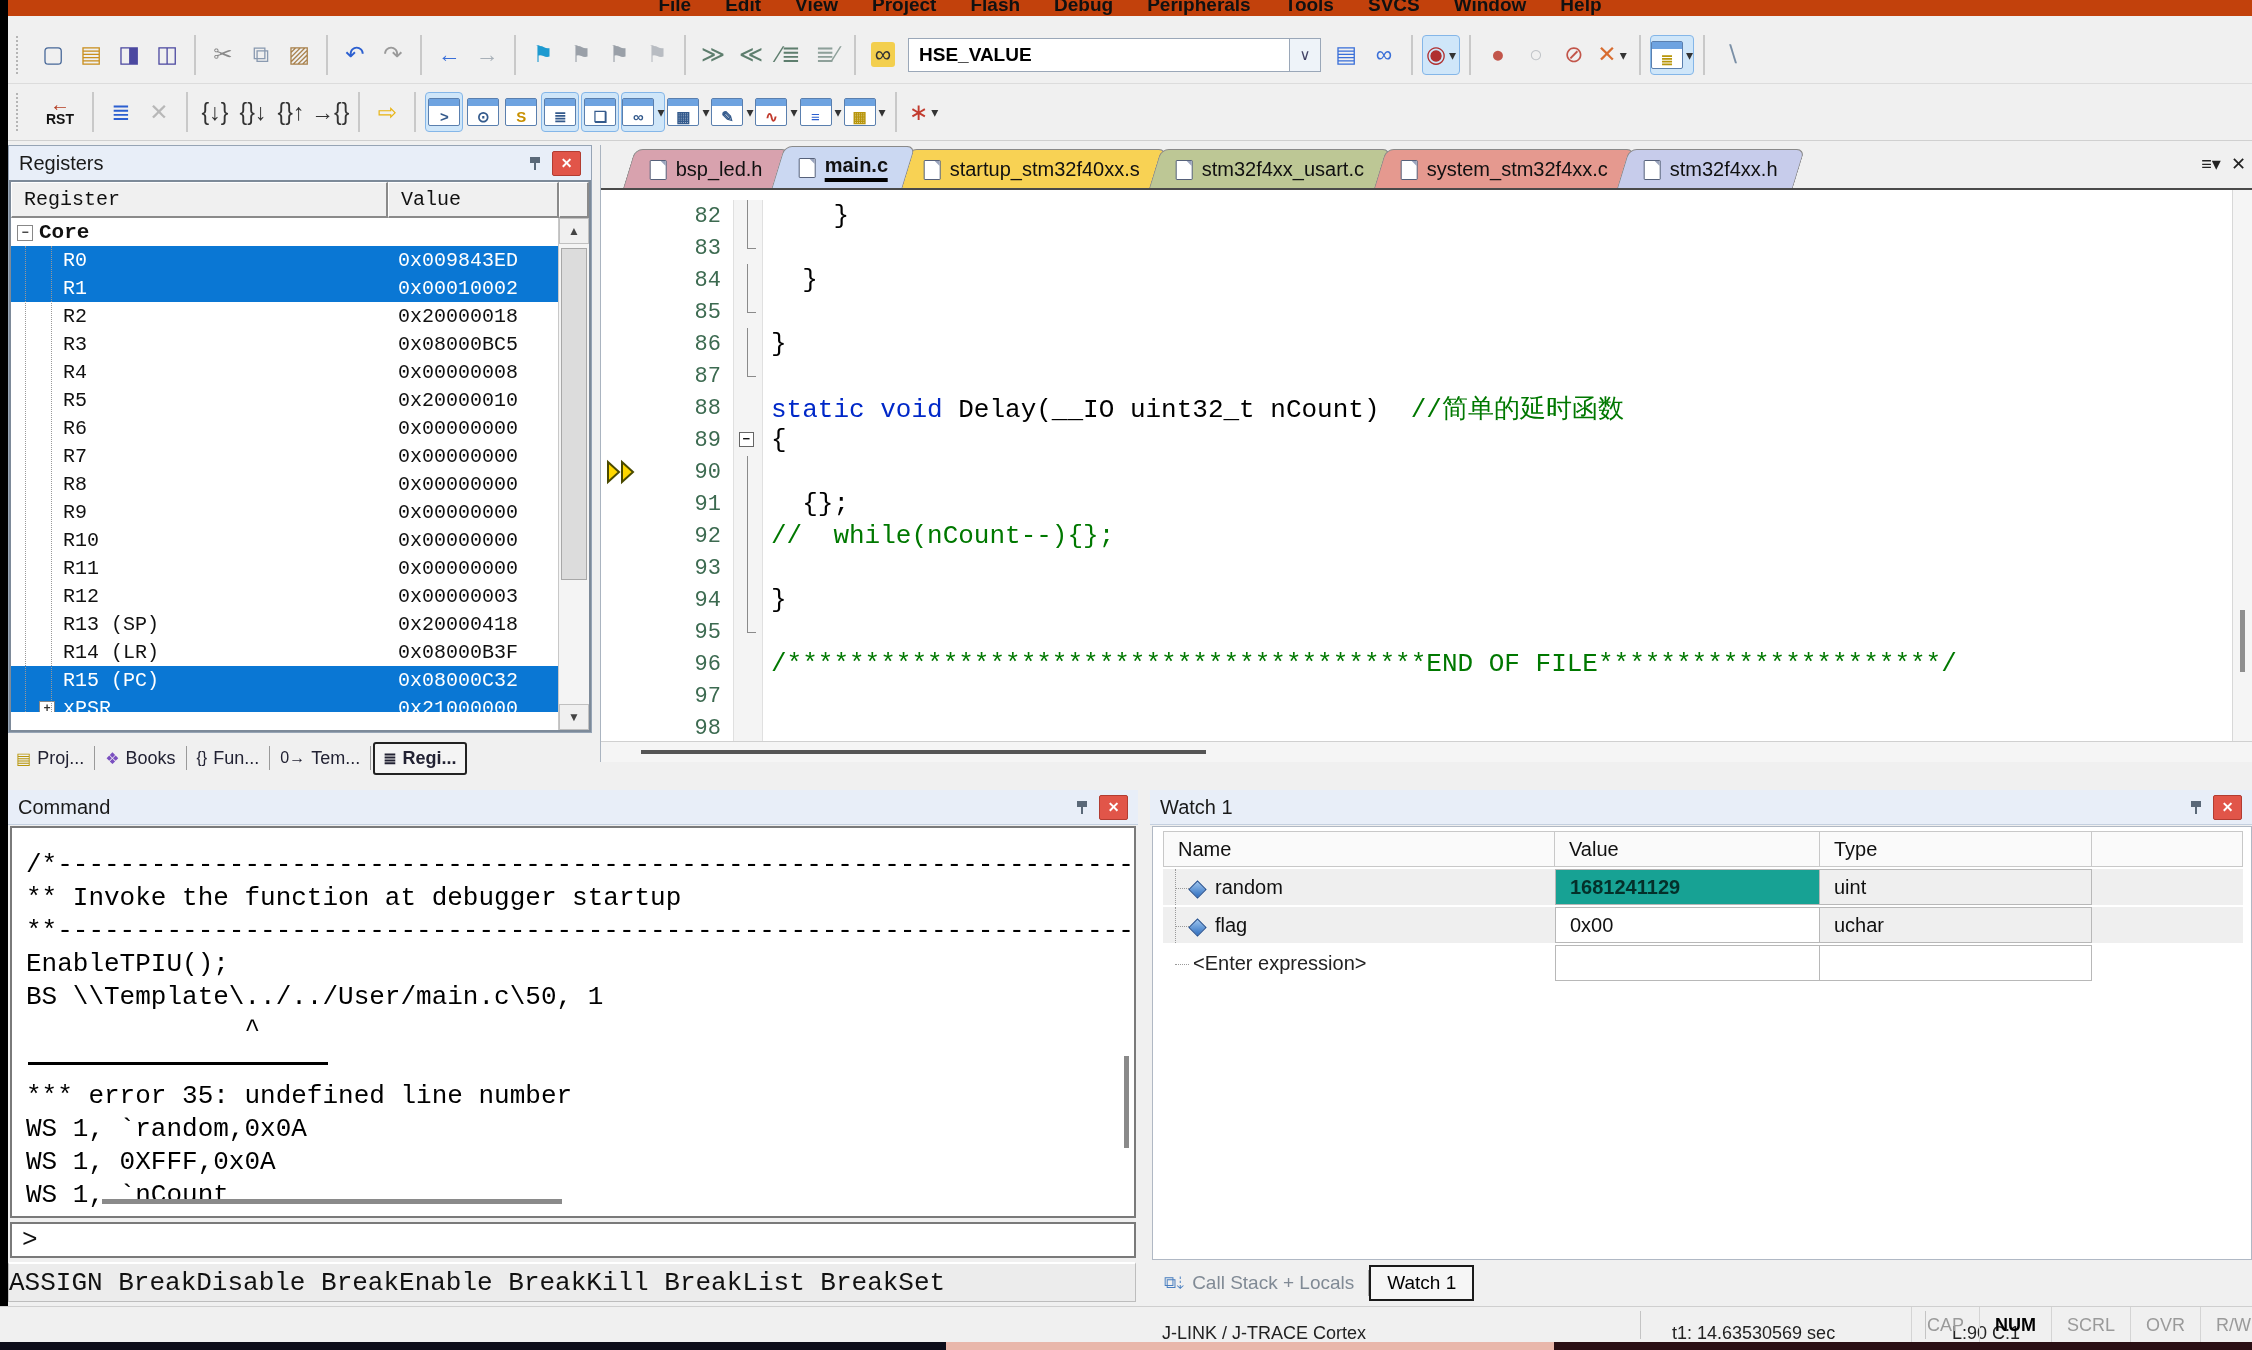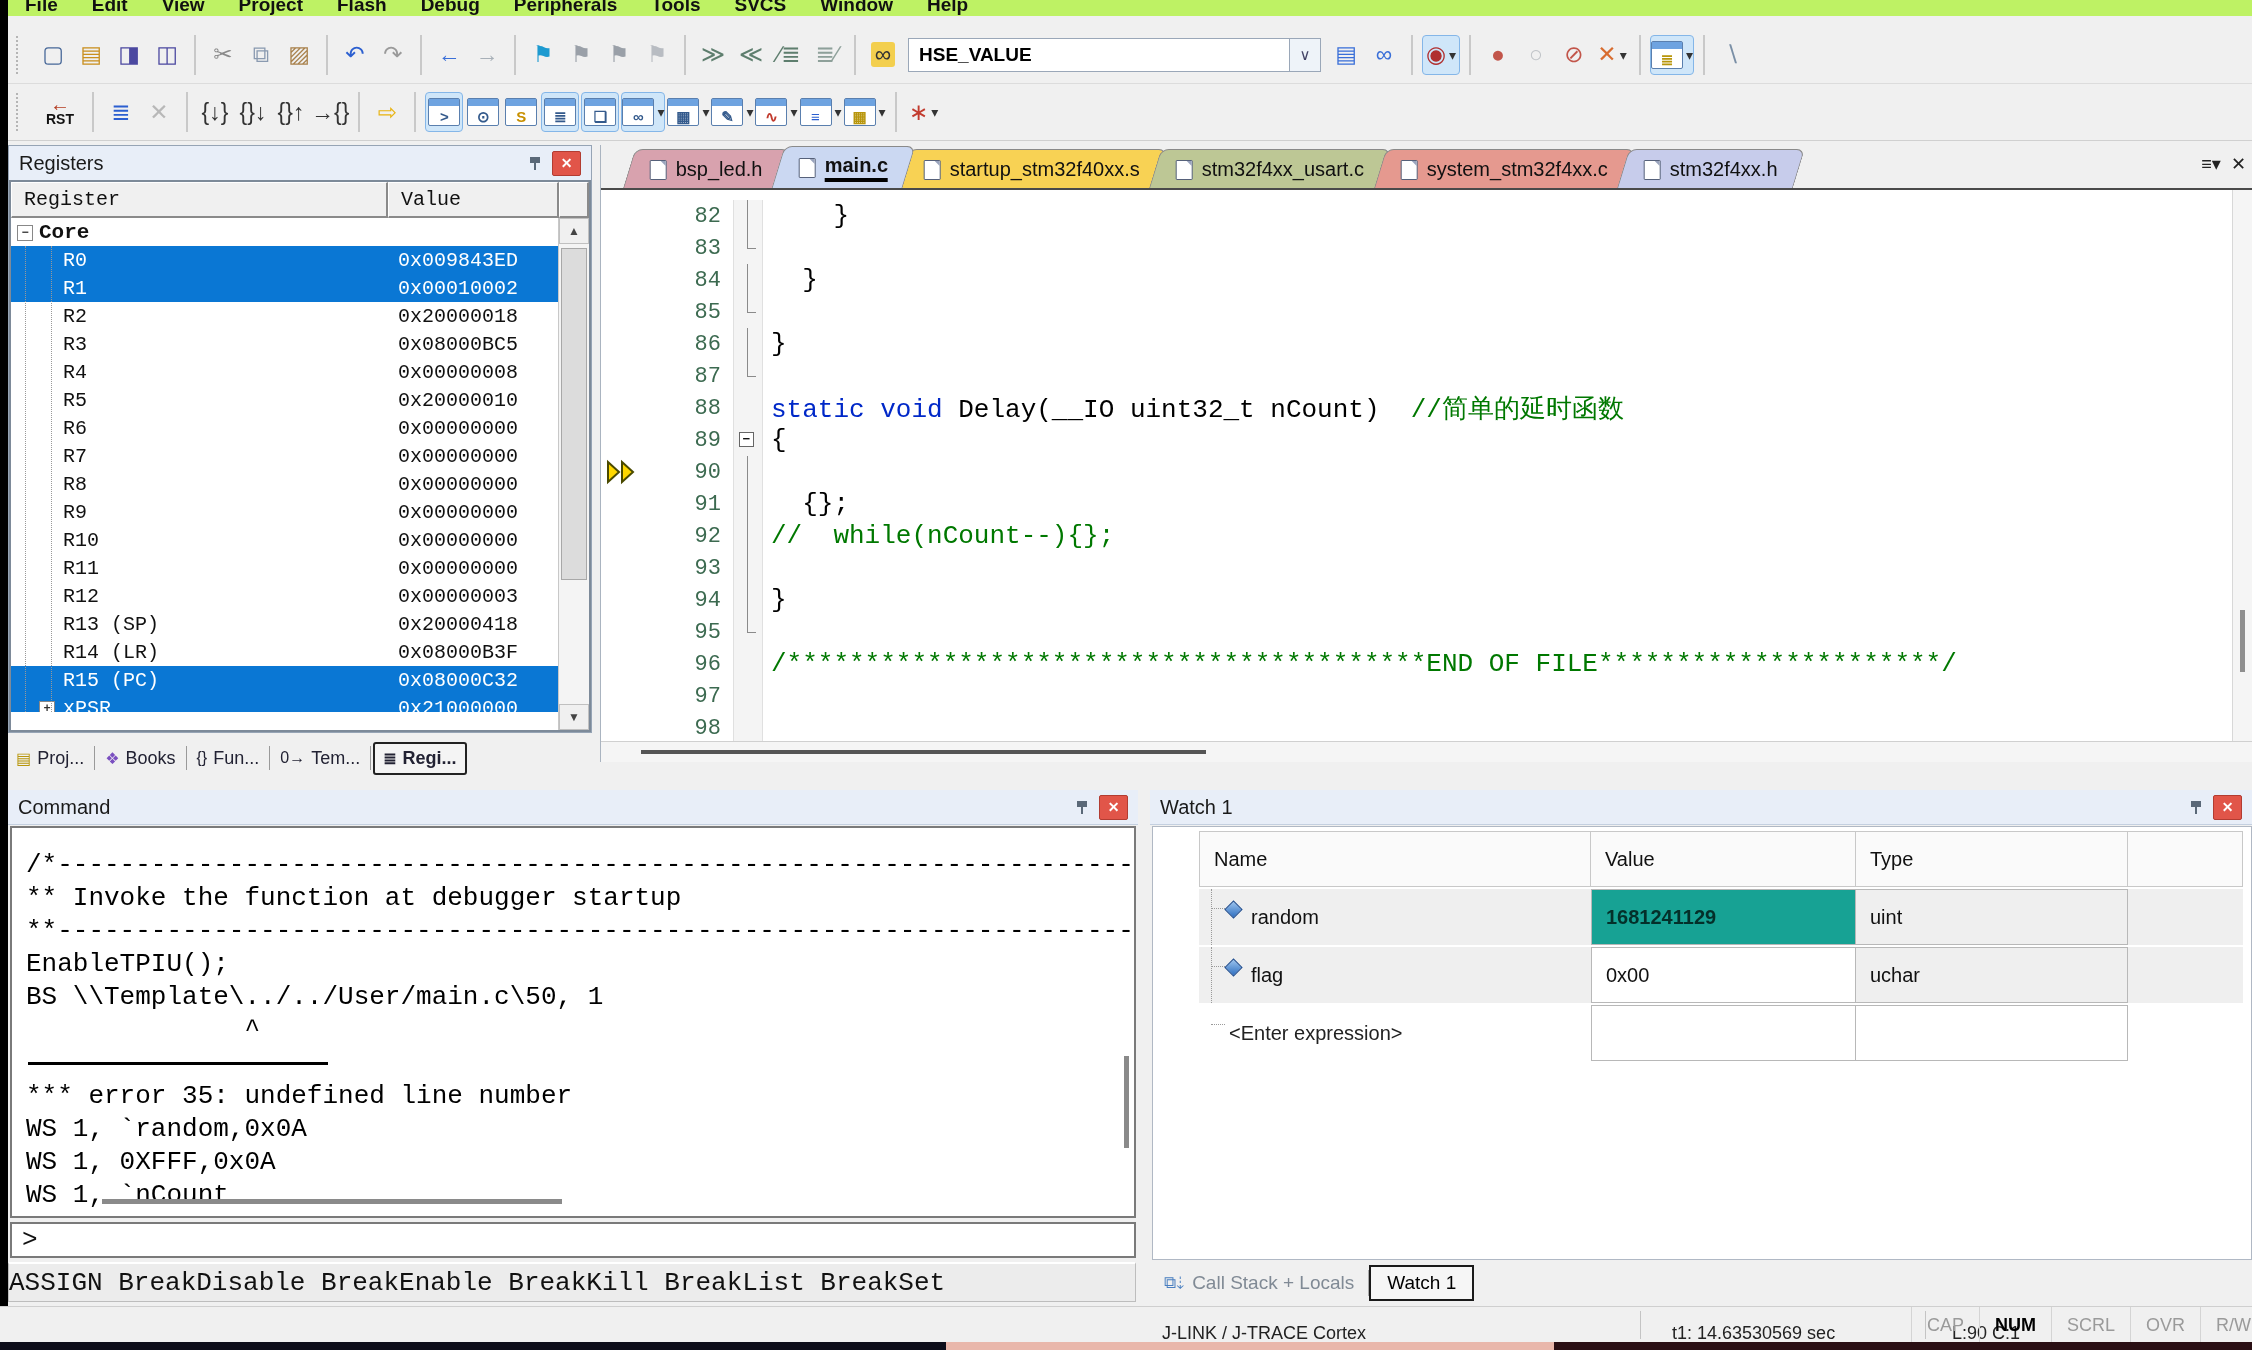--- a/index.html
+++ b/index.html
@@ -1,20 +1,20 @@
 <!DOCTYPE html>
 <html><head>
 <meta charset="utf-8">
 <style>
   html,body{margin:0;padding:0;background:#000;}
   .app{position:relative;width:2252px;height:1350px;background:#f0f0f0;overflow:hidden;
        font-family:"Liberation Sans",sans-serif;color:#111;}
   .edge-left{position:absolute;left:0;top:0;width:8px;height:1350px;background:#000;}
   
-  .menubar{position:absolute;left:8px;top:0;right:0;height:16px;overflow:hidden;background:#bef264;}
+  .menubar{position:absolute;left:8px;top:0;right:0;height:16px;overflow:hidden;background:#c2410c;text-align:center;}
   .menubar span{display:inline-block;font-weight:bold;font-size:19px;margin:0 17px;transform:translateY(-6px);}
   
   .toolbar{position:absolute;left:8px;right:0;background:#f0f0f0;display:flex;align-items:center;}
   #tb1{top:16px;height:68px;border-bottom:1px solid #dcdcdc;padding-top:10px;box-sizing:border-box;}
   #tb2{top:84px;height:56px;border-bottom:1px solid #d0d0d0;}
   .grip{width:10px;height:38px;border-left:2px dotted #b5b5b5;margin:0 6px 0 8px;}
   .tbtn{min-width:36px;height:38px;display:flex;align-items:center;justify-content:center;
         border-radius:4px;margin:0 1px;font-size:23px;line-height:1;cursor:default;}
   .tbtn.hl{background:#cfe6f9;border:1px solid #84b6e8;}
   .tsep{width:2px;height:40px;background:#c9c9c9;margin:0 8px;}
@@ -122,21 +122,21 @@
   .cmdprompt{position:absolute;left:2px;right:2px;top:432px;height:36px;background:#fff;
              border:2px solid #7a7a7a;box-sizing:border-box;font:26px "Liberation Mono",monospace;
              display:flex;align-items:center;padding-left:10px;}
   .cmdhelp{position:absolute;left:0;right:2px;top:472px;height:40px;background:#ececec;
            border:1px solid #bdbdbd;border-top:2px solid #fff;box-sizing:border-box;
            font:26px "Liberation Mono",monospace;display:flex;align-items:center;overflow:hidden;}
   
   #watch{left:1150px;top:790px;width:1102px;height:470px;background:#f0f0f0;border:none;}
   .watchbody{position:absolute;left:2px;right:0;top:36px;bottom:0;background:#fff;border:1px solid #b0b8c4;}
   .wtable{position:absolute;left:10px;top:4px;right:8px;font-size:20px;}
-  .wrow{display:flex;height:56px;margin-left:36px;}
+  .wrow{display:flex;height:36px;}
   .wc{box-sizing:border-box;display:flex;align-items:center;padding-left:14px;}
   .wc.name{width:392px;position:relative;padding-left:52px;}
   .wc.val{width:265px;border:1px solid #b8b8b8;background:#fff;}
   .wc.typ{width:272px;border:1px solid #b8b8b8;border-left:none;background:#efefef;}
   .wc.fill{flex:1;}
   .whead .wc{background:#fafafa;border:1px solid #c8c8c8;border-left:none;padding-left:14px;font-size:20px;color:#111;}
   .whead .wc.name{border-left:1px solid #c8c8c8;padding-left:14px;}
   .wrow.data{margin-top:2px;}
   .wrow.data .wc.name,.wrow.data .wc.fill{background:#efefef;}
   .wc.val.hlteal{background:#17a294;color:#04302a;font-weight:bold;}

